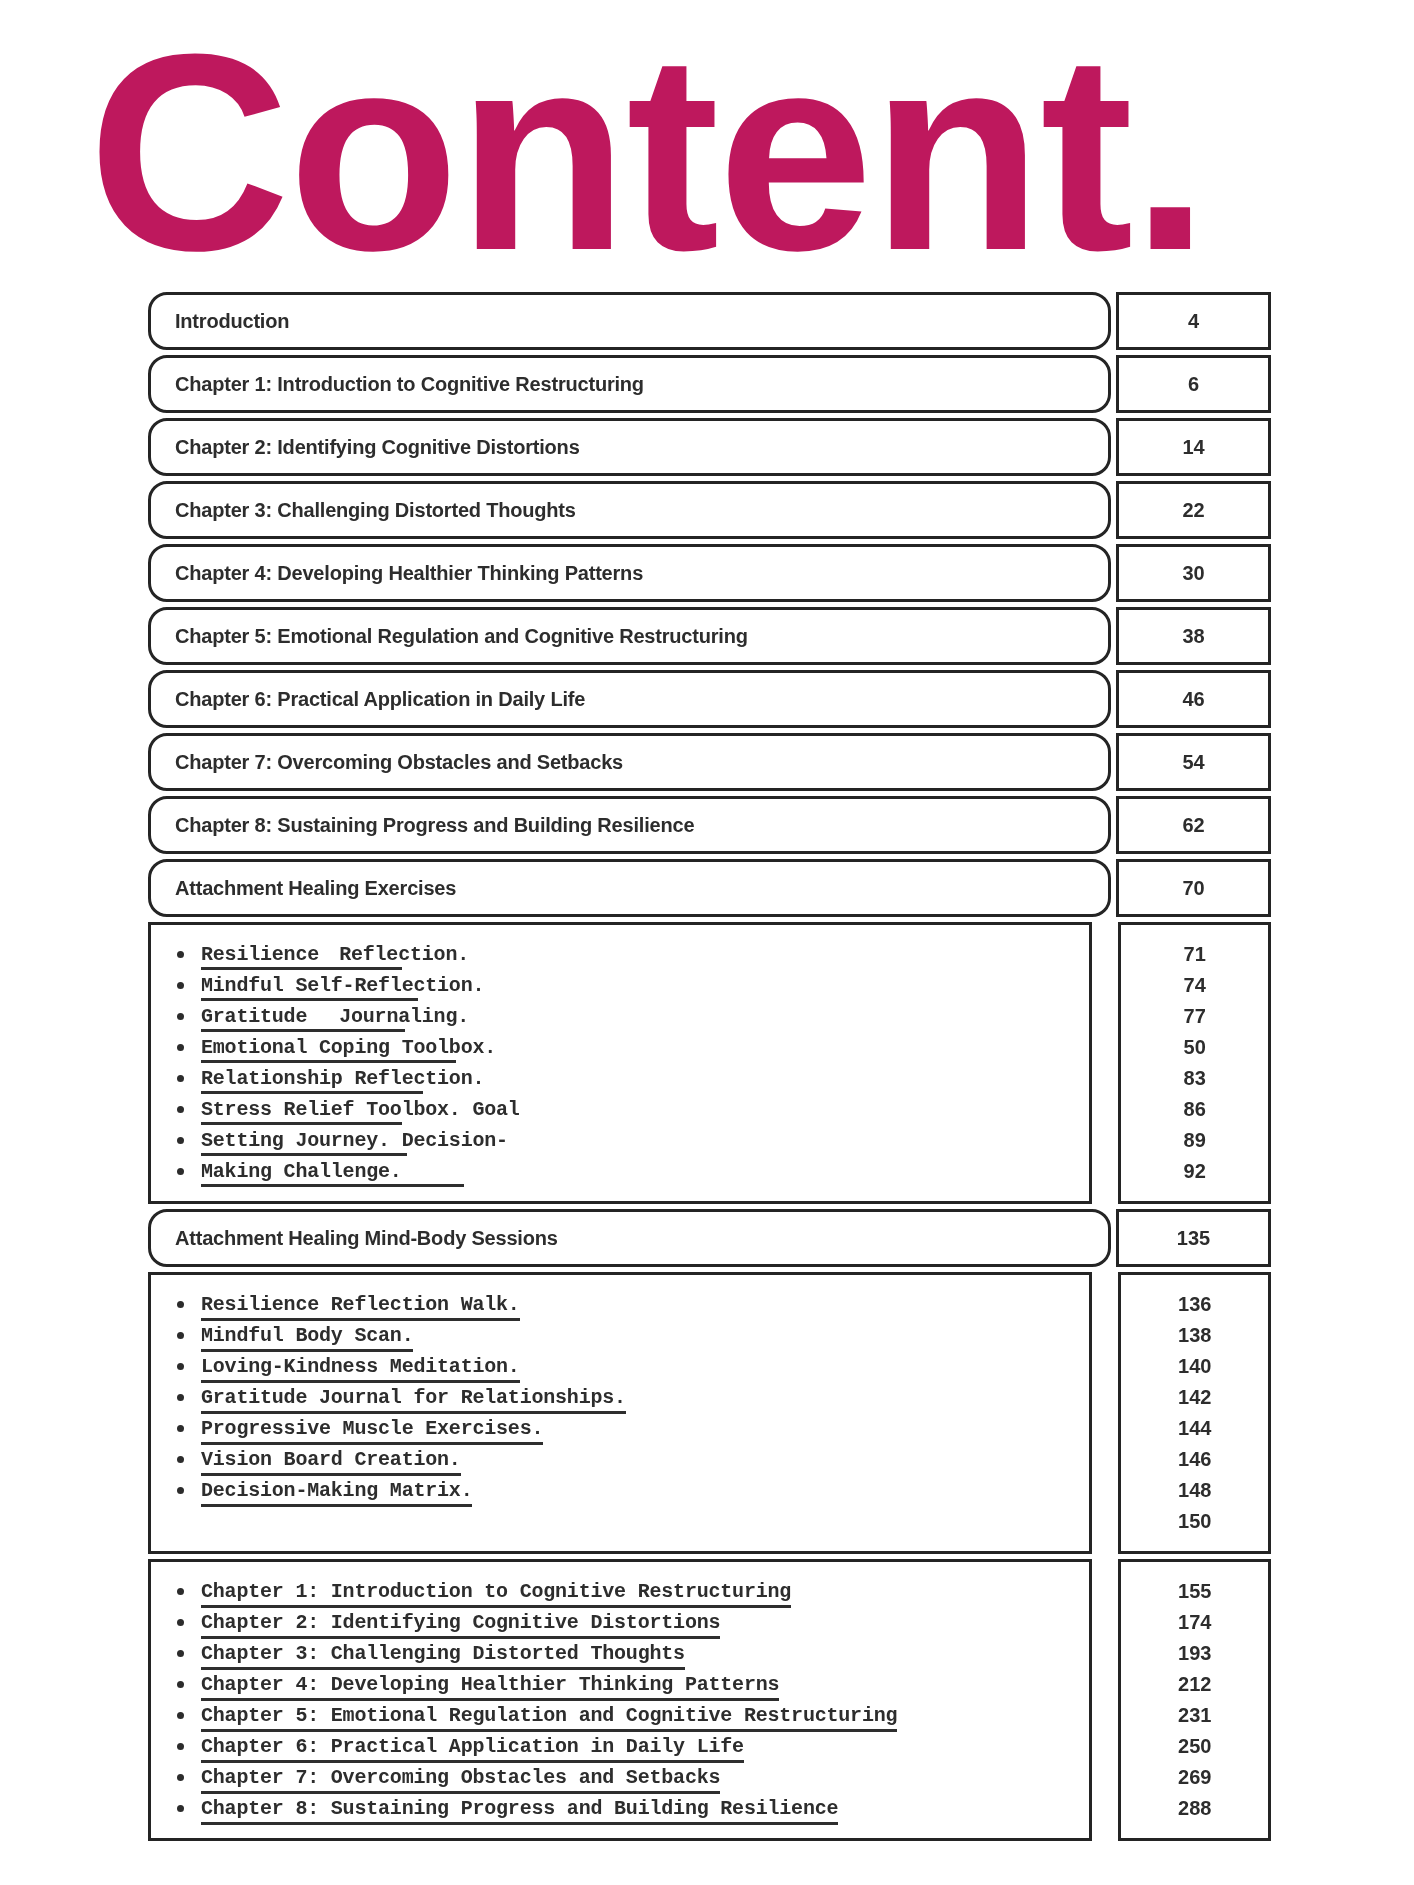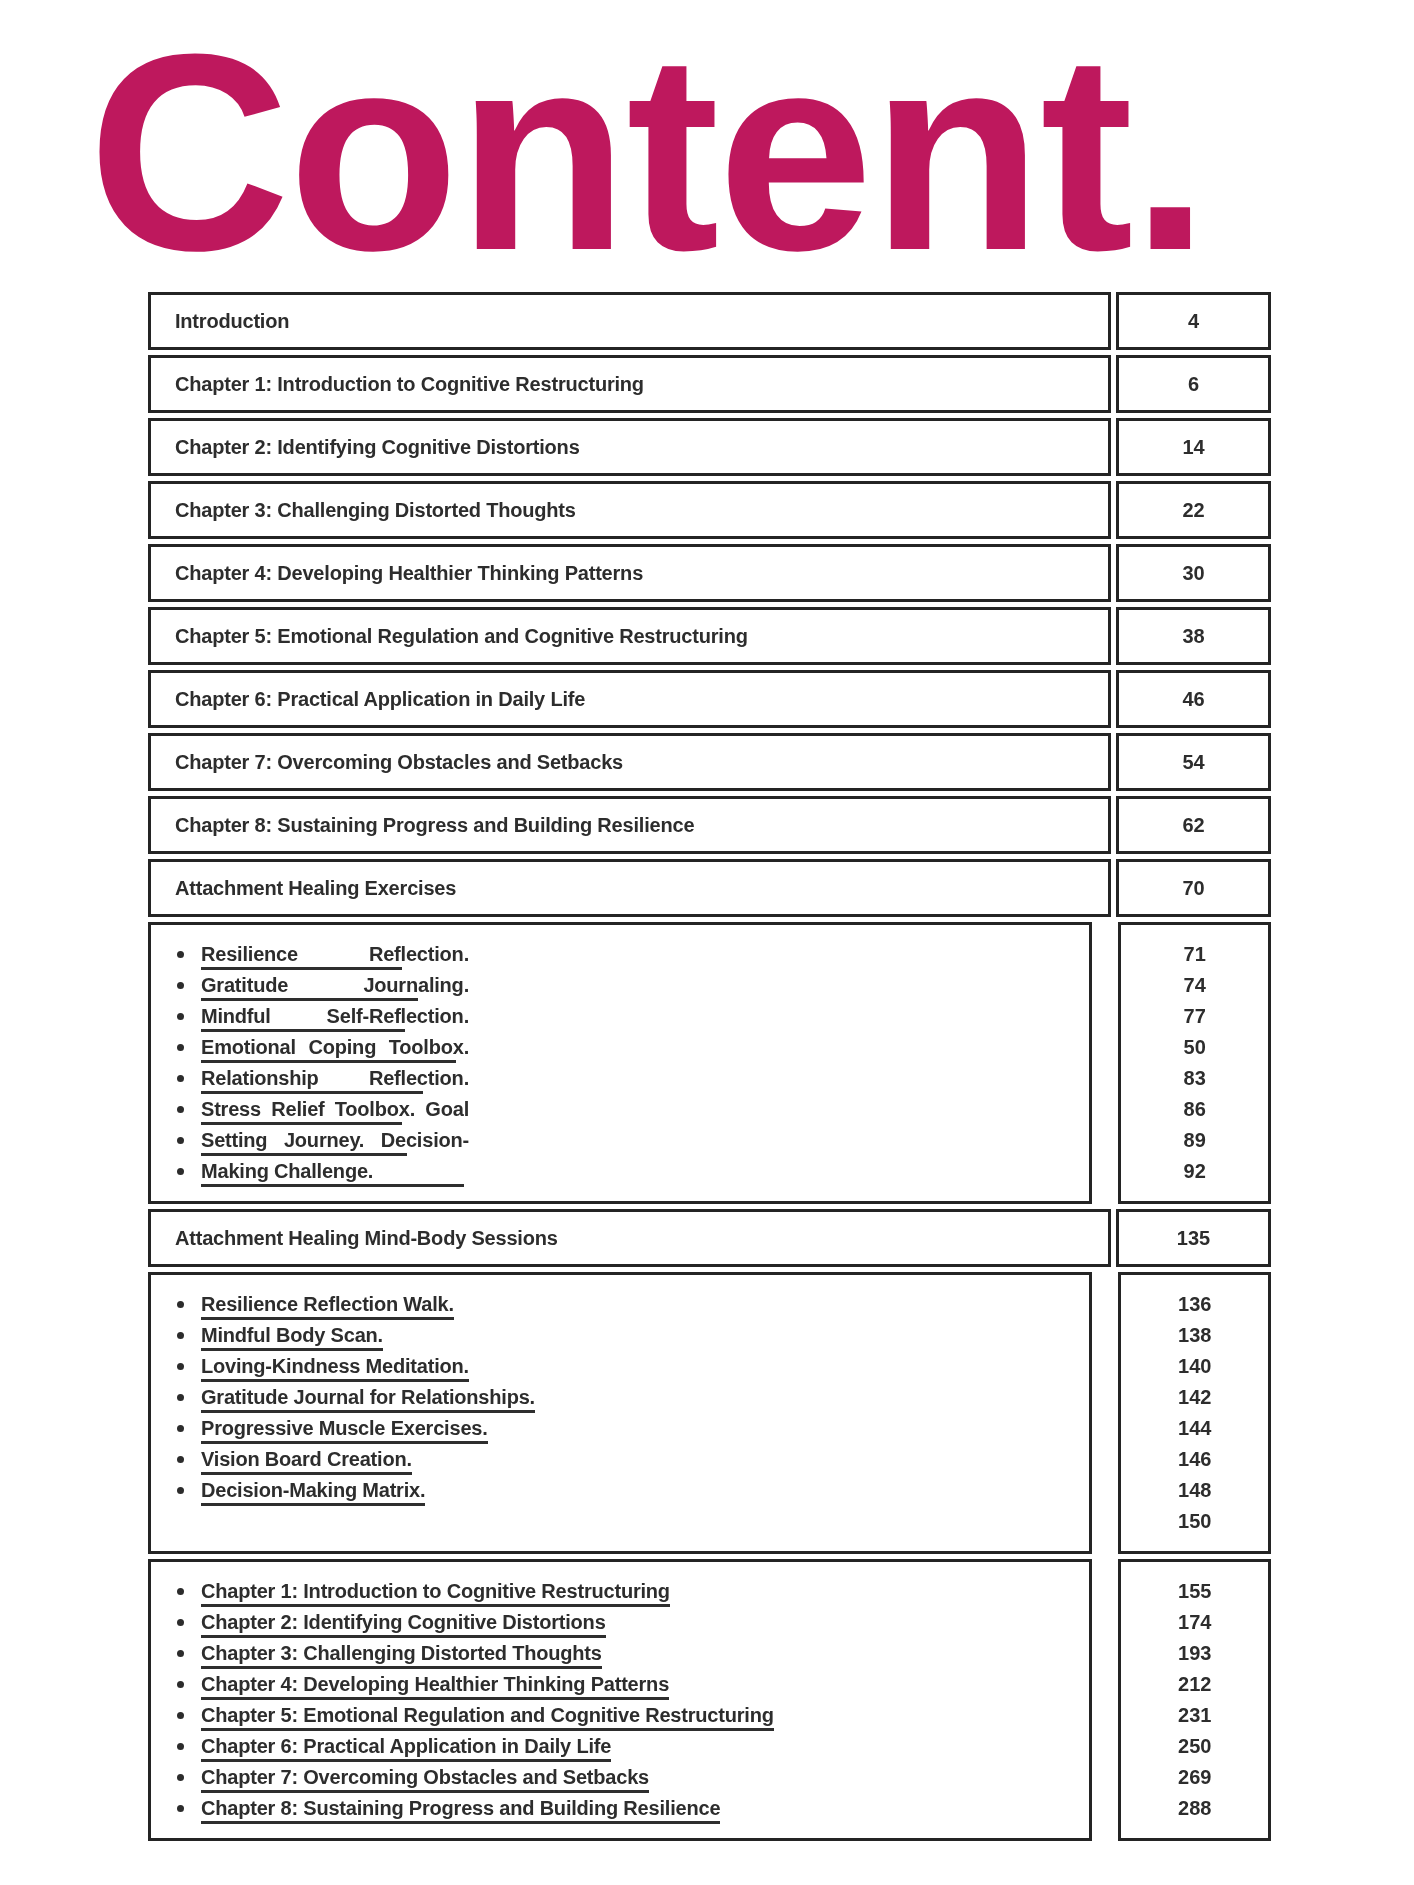--- a/index.html
+++ b/index.html
@@ -33,31 +33,31 @@
     gap:5px;
     margin-bottom:5px;
   }
   .cell {
     border:3px solid #242424;
     background:#ffffff;
   }
   .label-cell { width:963px; }
   .page-cell  { width:155px; }
   .row-entry .cell { height:58px; display:flex; align-items:center; }
-  .row-entry .label-cell { padding:10px 24px; }
+  .row-entry .label-cell { padding:10px 24px;border-radius:19px; }
   .row-entry .page-cell  { justify-content:center; }
   .entry-label {
     font-size:20px; font-weight:bold; letter-spacing:-0.2px;
     white-space:nowrap;
   }
   .page-num {
     font-size:20px; font-weight:bold;
   }
   
-  .row-bullets .label-cell { padding:14px 24px 14px 24px; }
+  .row-bullets .label-cell { padding:14px 24px 14px 24px;font-family:Liberation Mono, monospace; }
   .row-bullets ul { list-style:none; }
   .row-bullets li {
     position:relative;
     padding-left:26px;
     line-height:31px;
     font-size:20px; font-weight:bold; letter-spacing:-0.2px;
     white-space:nowrap;
   }
   .row-bullets li .dot {
     position:absolute; left:2px; top:12px;
@@ -184,25 +184,25 @@
       </div>
       <div class="row row-bullets justified">
         <div class="cell label-cell">
           <ul>
             <li>
               <span class="dot"></span>
               <span class="line">Resilience Reflection.</span>
             </li>
             <li>
               <span class="dot"></span>
+              <span class="line">Mindful Self-Reflection.</span>
+            </li>
+            <li>
+              <span class="dot"></span>
               <span class="line">Gratitude Journaling.</span>
-            </li>
-            <li>
-              <span class="dot"></span>
-              <span class="line">Mindful Self-Reflection.</span>
             </li>
             <li>
               <span class="dot"></span>
               <span class="line">Emotional Coping Toolbox.</span>
             </li>
             <li>
               <span class="dot"></span>
               <span class="line">Relationship Reflection.</span>
             </li>
             <li>

